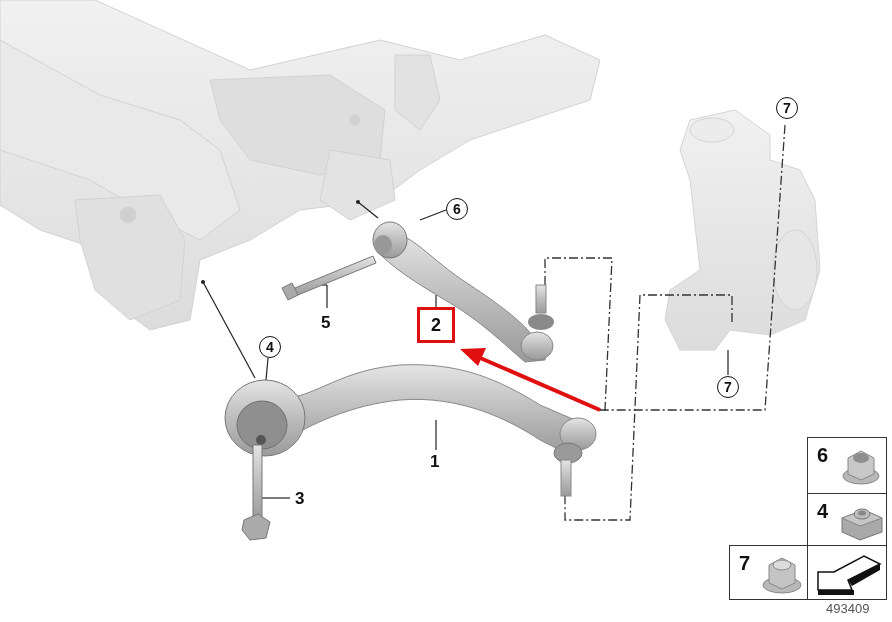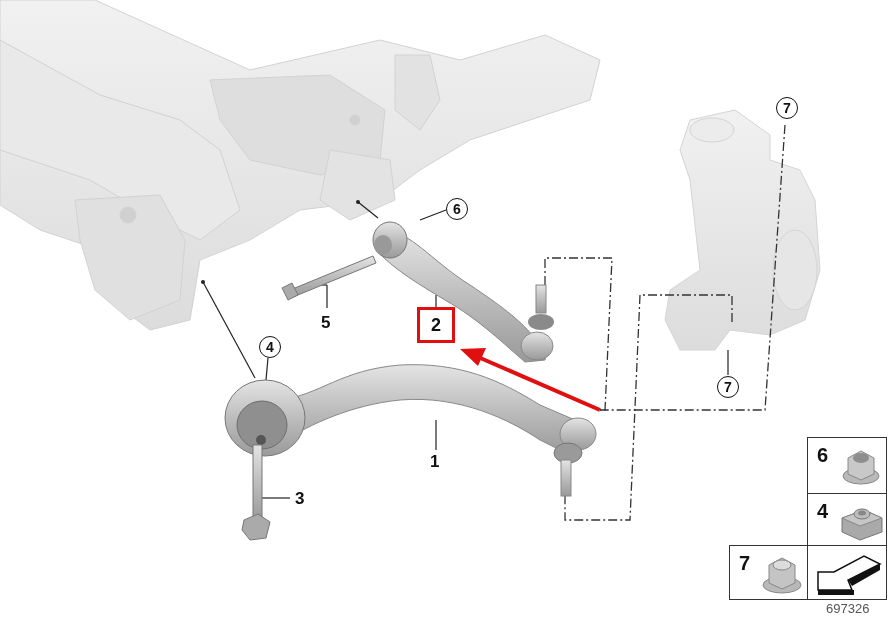--- a/index.html
+++ b/index.html
@@ -138,13 +138,13 @@
   </svg>
 </div>
 <div class="legend" style="left:807px;top:545px;width:80px;height:55px;">
   <svg style="position:absolute;left:4px;top:6px;" width="72" height="44" viewBox="0 0 72 44">
     <polygon points="6,20 22,20 52,4 68,12 36,28 40,38 6,38" fill="#ffffff" stroke="#111" stroke-width="1.5"></polygon>
     <polygon points="36,28 68,12 68,18 40,34" fill="#111"></polygon>
     <rect x="6" y="38" width="36" height="5" fill="#111"></rect>
   </svg>
 </div>
 
-<div class="diagid">697326</div>
+<div class="diagid">493409</div>
 
 </body></html>

